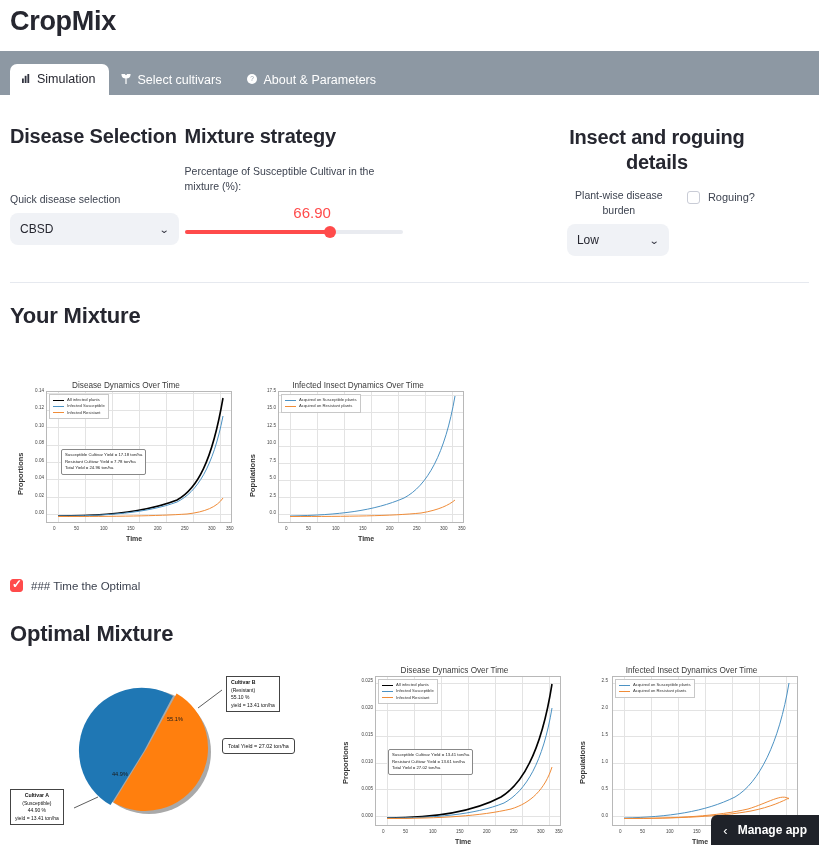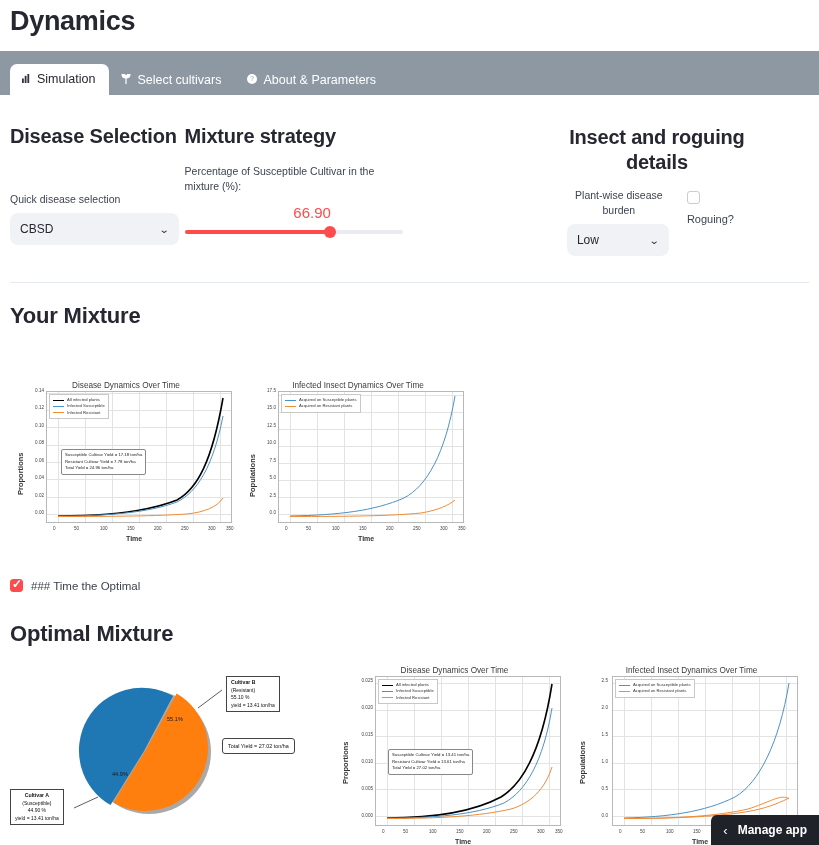--- a/index.html
+++ b/index.html
@@ -116,21 +116,21 @@
     position:absolute; right:0; bottom:0; height:30px;
     background:#1f2229; color:#fff; border-radius:6px 0 0 0;
     display:flex; align-items:center; gap:10px; padding: 0 12px;
     font-size:12px; font-weight:700;
   }
   .manage .chevleft { font-weight:400; font-size:13px; color:#fff; }
 </style>
 </head>
 <body>
 
-<div class="app-title">Dynamics</div>
+<div class="app-title">CropMix</div>
 
 <div class="tabbar">
   <div class="tabs">
     <div class="tab active">
       <span class="tico">
         <svg width="9" height="9" viewBox="0 0 10 10">
             <rect x="0" y="5" width="2" height="5" fill="#31333f"></rect>
             <rect x="3" y="2" width="2" height="8" fill="#31333f"></rect>
             <rect x="6" y="0" width="2" height="10" fill="#31333f"></rect>
           </svg>
@@ -183,21 +183,21 @@
     <div class="col-insect">
       <div class="h2" style="width:180px; line-height:1.25;">Insect and roguing details</div>
       <div class="row" style="margin-top:13px;">
         <div style="width:104px;">
           <div class="lbl">Plant-wise disease burden</div>
           <div class="select" style="width:102px;">
             <span>Low</span>
             <span class="chev">⌄</span>
           </div>
         </div>
-        <div class="cbrow" style="margin-left:16px; margin-top:2px;flex-direction:column;">
+        <div class="cbrow" style="margin-left:16px; margin-top:2px;">
           <div class="cbox"></div>
           <span class="lbl" style="font-size:11px;">Roguing?</span>
         </div>
       </div>
     </div>
   </div>
 </div>
 
 <div class="divider"></div>
 

